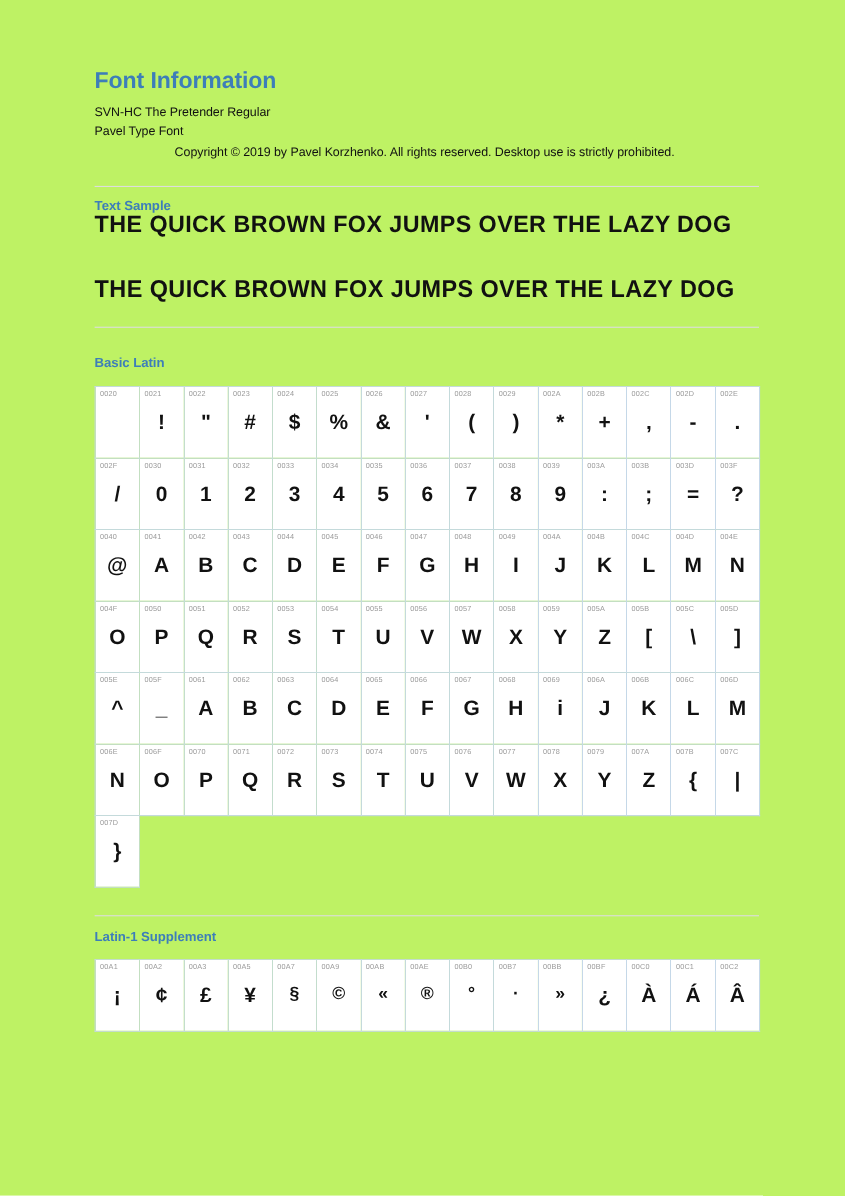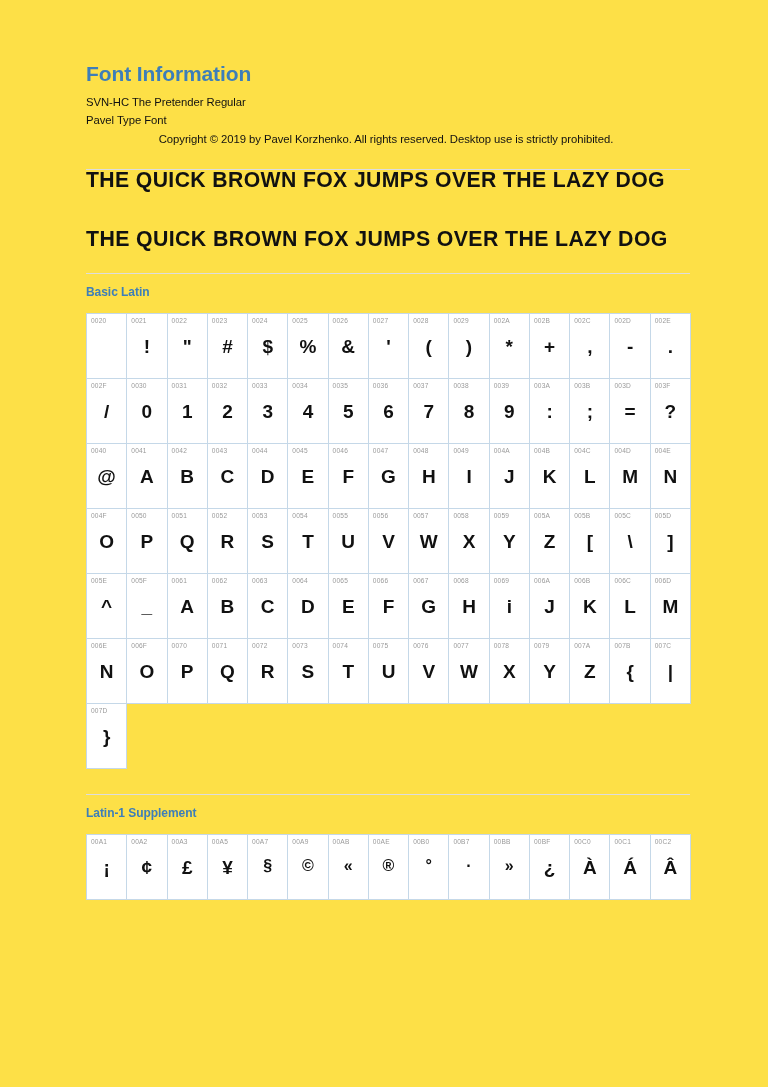--- a/index.html
+++ b/index.html
@@ -14,21 +14,21 @@
     height: 1087px;
     font-family: "Liberation Sans", sans-serif;
     color: #1a1a1a;
     overflow: hidden;
   }
 
   .page {
     position: relative;
     width: 768px;
     height: 1087px;
-    background: #fde047;
+    background: #bef264;
   }
 
   .content {
     position: absolute;
     left: 86px;
     top: 62px;
     width: 604px;
   }
 
   
@@ -73,21 +73,21 @@
     font-size: 12px;
     font-weight: bold;
     color: #3d7eb9;
     letter-spacing: -0.05px;
   }
 
   
   .sp-rule-textsample { margin-top: 21px; }
   .sp-head-textsample { margin-top: 10px; }
   .sp-rule-basic     { margin-top: 23px; }
-  .sp-head-basic     { margin-top: 11px; }
+  .sp-head-basic     { margin-top: 25px; }
   .sp-rule-latin1    { margin-top: 25px; }
   .sp-head-latin1    { margin-top: 11px; }
 
   
   .samples {
   }
   .sample-line {
     color: #111111;
     font-weight: bold;
     white-space: nowrap;
@@ -159,20 +159,21 @@
     <h1 class="doc-title">Font Information</h1>
 
     <ul class="info-list">
       <li class="info-line">SVN-HC The Pretender Regular</li>
       <li class="info-line">Pavel Type Font</li>
       <li class="info-line wrap">Copyright © 2019 by Pavel Korzhenko. All rights reserved. Desktop use is strictly prohibited.</li>
     </ul>
 
     <hr class="rule sp-rule-textsample">
     <div class="section">
+      <div class="section-head sp-head-textsample">Text Sample</div>
       <div class="samples">
         <div class="sample-line sample-1">THE QUICK BROWN FOX JUMPS OVER THE LAZY DOG</div>
         <div class="sample-line sample-2">THE QUICK BROWN FOX JUMPS OVER THE LAZY DOG</div>
       </div>
     </div>
 
     <hr class="rule sp-rule-basic">
     <div class="section">
       <div class="section-head sp-head-basic">Basic Latin</div>
       <table class="glyph-table">

